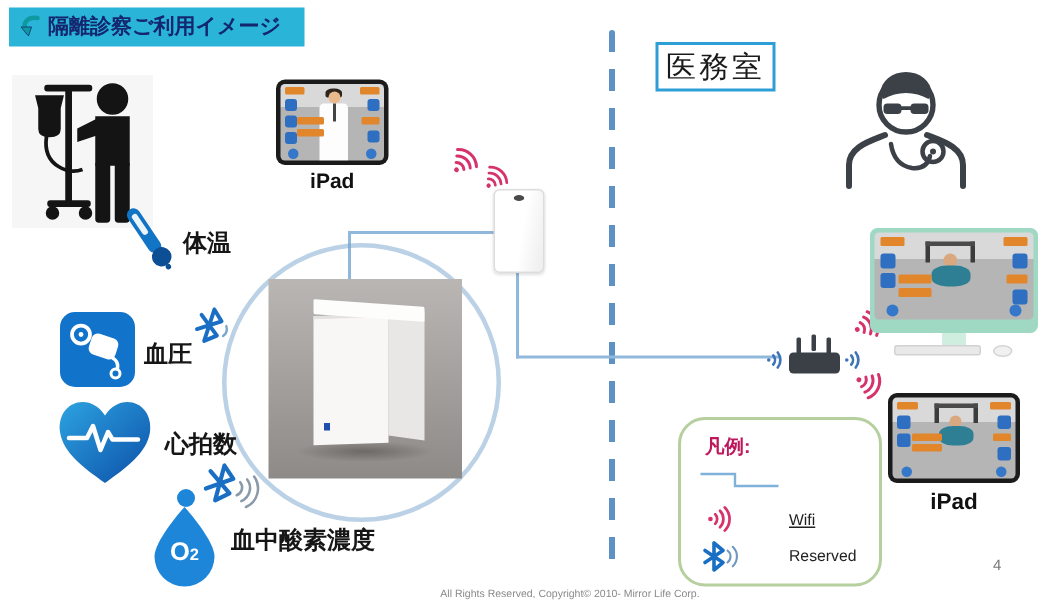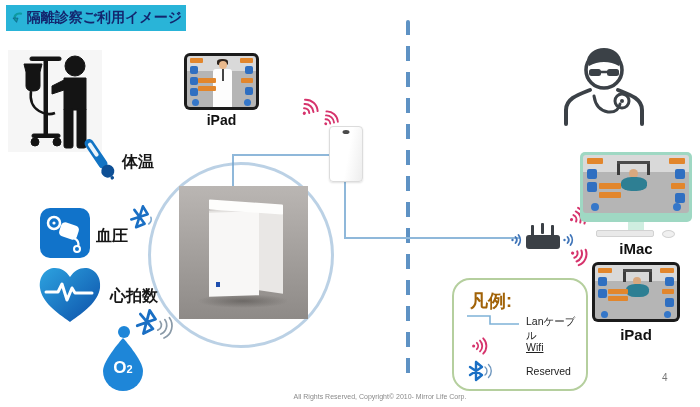--- a/index.html
+++ b/index.html
@@ -2,21 +2,21 @@
 <html><head>
 <meta charset="utf-8">
 <style>
   * { margin:0; padding:0; box-sizing:border-box; }
   html,body { background:#fff; }
   body { font-family:"Liberation Sans","DejaVu Sans",sans-serif; }
   .stage { position:relative; width:700px; height:407px; background:#fff; overflow:hidden; }
   .abs { position:absolute; }
 
   
-  .title-bar { left:6px; top:5px; width:180px; height:26px; background:#29b4d8;
+  .title-bar { left:6px; top:5px; width:197px; height:26px; background:#29b4d8;
     display:flex; align-items:center; gap:2px; padding:0 4px; }
   .title-text { color:#13266e; font-weight:bold; font-size:14px; white-space:nowrap; }
 
   
   .room-box { border:2.5px solid #2d9fd6; background:#fff; display:flex; align-items:center;
     justify-content:center; font-size:20px; color:#1a1a1a; font-weight:500; letter-spacing:2px; }
   .room-patient { left:291px; top:28px; width:80px; height:33px; }
   .room-office  { left:437px; top:28px; width:80px; height:33px; }
 
   
@@ -79,41 +79,42 @@
     background:radial-gradient(ellipse at center, rgba(60,57,54,.45), transparent 70%); }
 
   
   .sensor-label { font-weight:bold; font-size:16px; color:#161616; white-space:nowrap; }
   .bp-tile { left:40px; top:208px; width:50px; height:50px; background:#1173ca; border-radius:10px; }
 
   .o2-text { position:absolute; left:0; width:100%; text-align:center; color:#fff; font-weight:bold; }
 
   
   .legend { left:452px; top:278px; width:136px; height:113px; border:2px solid #b5cf9e; border-radius:18px; background:#fff; }
-  .legend-title { position:absolute; left:16px; top:9px; font-weight:bold; font-size:18px; color:#a16207;text-align:right; }
+  .legend-title { position:absolute; left:16px; top:9px; font-weight:bold; font-size:13px; color:#be185d;text-align:right; }
   .legend-label { position:absolute; font-size:10.5px; color:#222; }
 
   .copyright { left:210px; top:393px; width:340px; text-align:center; font-size:7px; color:#8a8a8a; }
   .page-num { left:662px; top:372px; font-size:10px; color:#777; }
 
   svg { display:block; }
 </style>
 </head>
 <body>
 
 <div class="stage">
 
   <div class="abs title-bar">
     <svg width="20" height="20" viewBox="0 0 20 20">
       <path d="M15 4 C 8 3, 4 8, 8 13" fill="none" stroke="#0e9aa0" stroke-width="3" stroke-linecap="round"></path>
       <path d="M4 10 L9 16 L11 10 Z" fill="#0e9aa0" stroke="#123a7a" stroke-width="0.6"></path>
     </svg>
     <span class="title-text">隔離診察ご利用イメージ</span>
   </div>
 
+  <div class="abs room-box room-office">医務室</div>
 
   <div class="abs divider"></div>
 
   <div class="abs iv-card">
     <svg width="94" height="102" viewBox="0 0 94 102">
       <g fill="#141414" stroke="#141414">
         <rect x="36" y="8" width="3.5" height="78" rx="1"></rect>
         <rect x="22" y="7" width="31" height="3.5" rx="1.5"></rect>
         <path d="M16 14 h18 l-2 8 v14 q0 5 -7 5 t-7 -5 V22 Z"></path>
         <path d="M23 41 q-2 14 8 20 q8 5 16 2" fill="none" stroke-width="2.5"></path>
@@ -241,20 +242,21 @@
 
   <div class="abs" style="left:94px; top:324px;">
     <svg width="58" height="70" viewBox="0 0 58 70">
       <circle cx="30" cy="8" r="6" fill="#1e86d8"></circle>
       <path d="M29 14 C29 14 9 36 9 47 a20 20 0 0 0 40 0 C49 36 29 14 29 14 Z" fill="#1e86d8"></path>
     </svg>
     <div class="o2-text" style="top:34px; font-size:17px;">
       <span>O</span><span style="font-size:11px;">2</span>
     </div>
   </div>
+  <div class="abs sensor-label" style="left:154px; top:350px;">血中酸素濃度</div>
 
   <div class="abs" style="left:556px; top:44px;">
     <svg width="94" height="84" viewBox="0 0 94 84" fill="none" stroke="#3b4147" stroke-width="4" stroke-linecap="round">
       <path d="M30 26 a18 18 0 1 1 36 0 a18 18 0 0 1 -36 0" stroke-width="3.6"></path>
       <path d="M31 18 a17 14 0 0 1 34 0 l-2 4 a30 30 0 0 0 -30 0 Z" fill="#3b4147" stroke="none"></path>
       <rect x="33" y="25" width="12" height="7" rx="2.5" fill="#3b4147" stroke="none"></rect>
       <rect x="51" y="25" width="12" height="7" rx="2.5" fill="#3b4147" stroke="none"></rect>
       <path d="M45 28 h6" stroke-width="2.5"></path>
       <path d="M10 80 V66 C10 54 24 50 34 46"></path>
       <path d="M86 80 V66 C86 54 72 50 62 46"></path>
@@ -321,21 +323,20 @@
       <div class="sbtn" style="left:4px; top:27px; width:10px; height:10px;"></div>
       <div class="sbtn" style="right:4px; top:14px; width:10px; height:10px;"></div>
       <div class="sbtn" style="right:4px; top:38px; width:10px; height:10px;"></div>
       <div class="rbtn" style="left:8px; bottom:2px; width:8px; height:8px;"></div>
       <div class="rbtn" style="right:8px; bottom:2px; width:8px; height:8px;"></div>
     </div>
   </div>
   <div class="abs" style="left:628px; top:222px; width:16px; height:8px; background:#cfeee0;"></div>
   <div class="abs" style="left:596px; top:230px; width:58px; height:7px; background:#e9e9e9; border-radius:2px; border:1px solid #d2d2d2;"></div>
   <div class="abs" style="left:662px; top:230px; width:13px; height:8px; background:#f0f0f0; border-radius:50%; border:1px solid #d2d2d2;"></div>
-  <div class="abs dev-label" style="left:580px; top:240px; width:112px; font-size:15px;">iMac</div>
 
   <div class="abs tablet tab-office">
     <div class="scr">
       <div class="bed-post" style="left:28px; top:4px; width:3px; height:13px;"></div>
       <div class="bed-post" style="left:54px; top:4px; width:3px; height:13px;"></div>
       <div class="bed-bar" style="left:28px; top:4px; width:29px; height:2.5px;"></div>
       <div class="pt-head" style="left:38px; top:12px; width:8px; height:8px;"></div>
       <div class="pt-body" style="left:31px; top:19px; width:23px; height:13px;"></div>
       <div class="chip" style="left:3px; top:3px; width:14px; height:5px;"></div>
       <div class="chip" style="right:3px; top:3px; width:14px; height:5px;"></div>
@@ -350,21 +351,20 @@
       <div class="rbtn" style="right:6px; bottom:1px; width:7px; height:7px;"></div>
     </div>
   </div>
   <div class="abs dev-label" style="left:592px; top:326px; width:88px; font-size:15px;">iPad</div>
 
   <div class="abs legend">
     <div class="legend-title">凡例:</div>
     <svg class="abs" style="left:12px; top:32px;" width="54" height="16" viewBox="0 0 54 16">
       <path d="M1 4 H24 V12 H53" fill="none" stroke="#7fb2d8" stroke-width="1.6"></path>
     </svg>
-    <div class="legend-label" style="left:72px; top:35px;">Lanケーブル</div>
     <div class="abs" style="left:16px; top:56px;">
       <svg width="20" height="20" viewBox="0 0 22 22" fill="none" stroke="#d6336c" stroke-width="2" stroke-linecap="round">
         <circle cx="4" cy="11" r="1.7" fill="#d6336c" stroke="none"></circle>
         <path d="M7.5 7.5a5 5 0 0 1 0 7"></path>
           <path d="M11 5a8.5 8.5 0 0 1 0 12"></path>
           <path d="M14.5 2.5a12 12 0 0 1 0 17"></path>
       </svg>
     </div>
     <div class="legend-label" style="left:72px; top:61px;text-decoration:underline;">Wifi</div>
     <div class="abs" style="left:14px; top:80px;">

